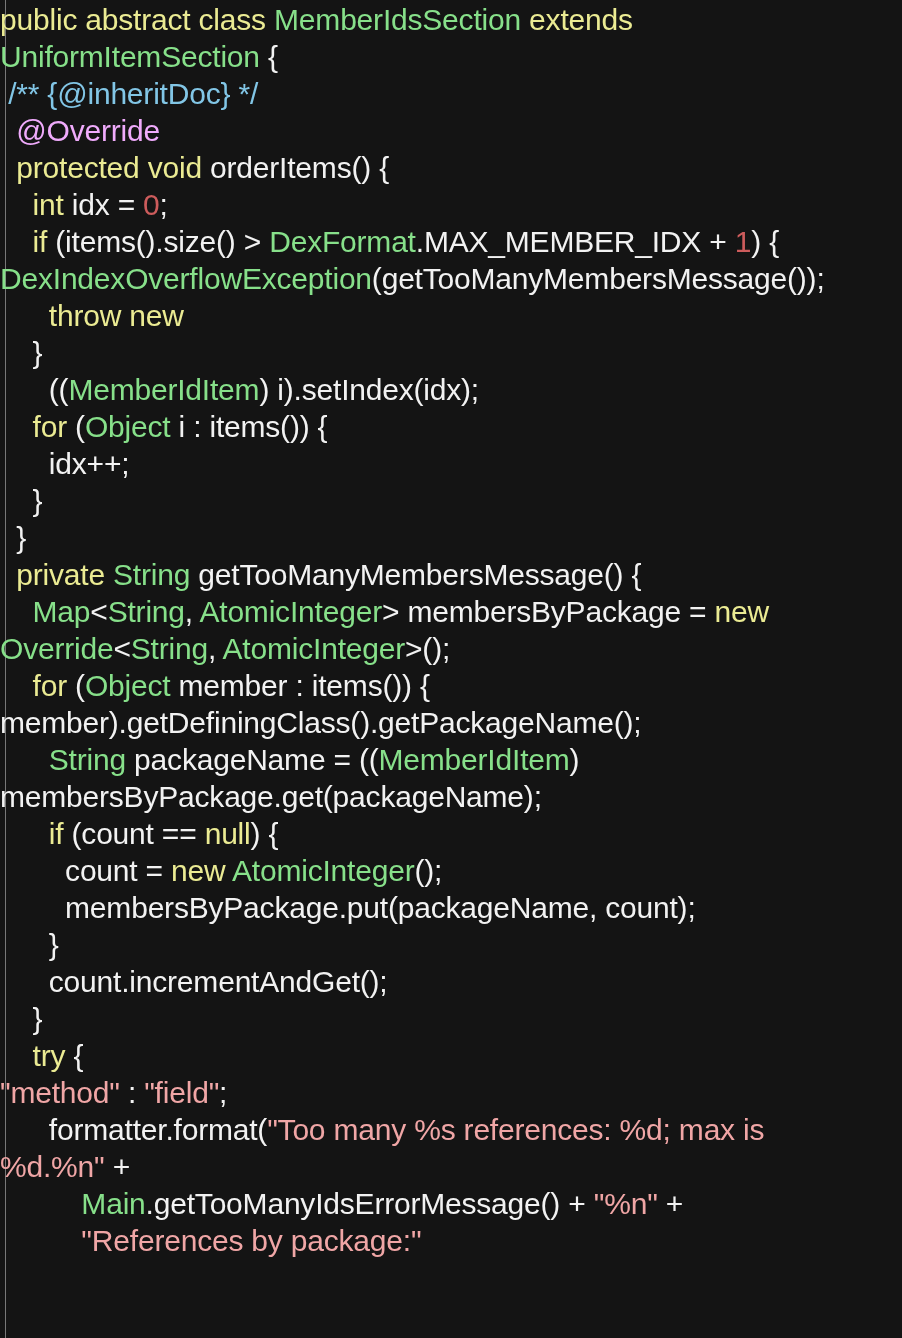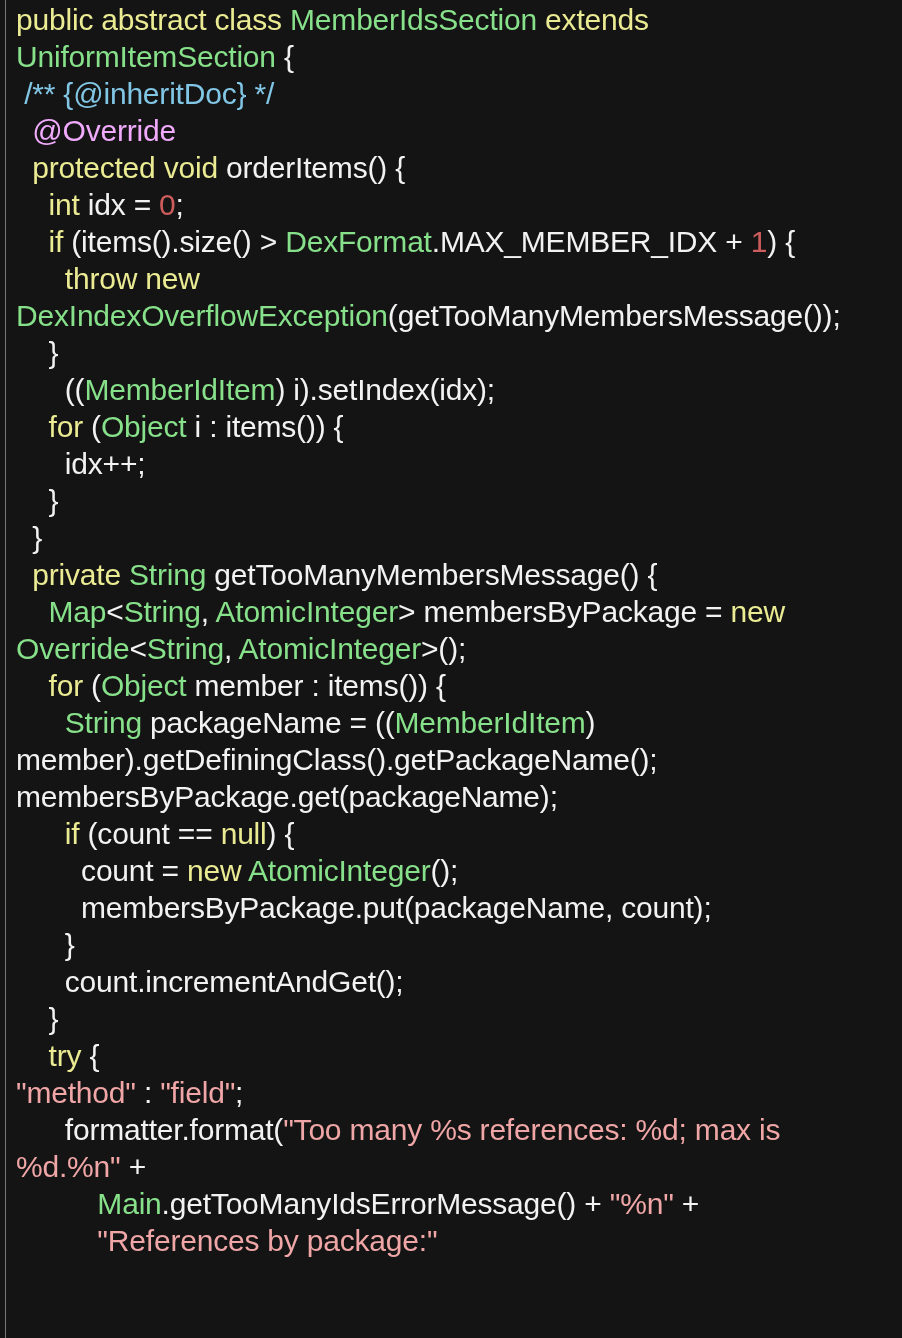--- a/index.html
+++ b/index.html
@@ -40,21 +40,21 @@
     box-sizing: border-box;
   }
   .code-line {
     font-family: "Liberation Sans", sans-serif;
     font-size: 30px;
     line-height: 37px;
     height: 37px;
     white-space: pre;
     letter-spacing: -0.2px;
     color: #f2f2f2;
-    padding-left: 16px;
+    padding-left: 0px;
   }
   .tok { white-space: pre; }
   .t-plain   { color: #f2f2f2; }
   .t-kw      { color: #ebeb93; }
   .t-type    { color: #87e08a; }
   .t-comment { color: #82c6e6; text-align: right; }
   .t-anno    { color: #f0abfc; }
   .t-str     { color: #f0a6a6; }
   .t-num     { color: #cd5c5c; }
 </style>
@@ -64,34 +64,34 @@
 <div id="code-viewer" style="background: rgb(20, 20, 20);">
   <div id="gutter-rule" style="background: rgb(154, 154, 154);"></div>
   <div id="code-surface">
       <div class="code-line"><span class="tok t-kw">public abstract class </span><span class="tok t-type">MemberIdsSection </span><span class="tok t-kw">extends</span></div>
       <div class="code-line"><span class="tok t-type">UniformItemSection</span><span class="tok t-plain"> {</span></div>
       <div class="code-line"><span class="tok t-comment"> /** {@inheritDoc} */</span></div>
       <div class="code-line"><span class="tok t-anno">  @Override</span></div>
       <div class="code-line"><span class="tok t-kw">  protected void </span><span class="tok t-plain">orderItems() {</span></div>
       <div class="code-line"><span class="tok t-kw">    int </span><span class="tok t-plain">idx = </span><span class="tok t-num">0</span><span class="tok t-plain">;</span></div>
       <div class="code-line"><span class="tok t-kw">    if </span><span class="tok t-plain">(items().size() &gt; </span><span class="tok t-type">DexFormat</span><span class="tok t-plain">.MAX_MEMBER_IDX + </span><span class="tok t-num">1</span><span class="tok t-plain">) {</span></div>
+      <div class="code-line"><span class="tok t-type">DexIndexOverflowException</span><span class="tok t-plain">(getTooManyMembersMessage());</span></div>
       <div class="code-line"><span class="tok t-kw">      throw new</span></div>
-      <div class="code-line"><span class="tok t-type">DexIndexOverflowException</span><span class="tok t-plain">(getTooManyMembersMessage());</span></div>
       <div class="code-line"><span class="tok t-plain">    }</span></div>
       <div class="code-line"><span class="tok t-plain">      ((</span><span class="tok t-type">MemberIdItem</span><span class="tok t-plain">) i).setIndex(idx);</span></div>
       <div class="code-line"><span class="tok t-kw">    for </span><span class="tok t-plain">(</span><span class="tok t-type">Object</span><span class="tok t-plain"> i : items()) {</span></div>
       <div class="code-line"><span class="tok t-plain">      idx++;</span></div>
       <div class="code-line"><span class="tok t-plain">    }</span></div>
       <div class="code-line"><span class="tok t-plain">  }</span></div>
       <div class="code-line"><span class="tok t-kw">  private </span><span class="tok t-type">String</span><span class="tok t-plain"> getTooManyMembersMessage() {</span></div>
       <div class="code-line"><span class="tok t-plain">    </span><span class="tok t-type">Map</span><span class="tok t-plain">&lt;</span><span class="tok t-type">String</span><span class="tok t-plain">, </span><span class="tok t-type">AtomicInteger</span><span class="tok t-plain">&gt; membersByPackage = </span><span class="tok t-kw">new</span></div>
       <div class="code-line"><span class="tok t-type">Override</span><span class="tok t-plain">&lt;</span><span class="tok t-type">String</span><span class="tok t-plain">, </span><span class="tok t-type">AtomicInteger</span><span class="tok t-plain">&gt;();</span></div>
       <div class="code-line"><span class="tok t-kw">    for </span><span class="tok t-plain">(</span><span class="tok t-type">Object</span><span class="tok t-plain"> member : items()) {</span></div>
+      <div class="code-line"><span class="tok t-plain">member).getDefiningClass().getPackageName();</span></div>
       <div class="code-line"><span class="tok t-plain">      </span><span class="tok t-type">String</span><span class="tok t-plain"> packageName = ((</span><span class="tok t-type">MemberIdItem</span><span class="tok t-plain">)</span></div>
-      <div class="code-line"><span class="tok t-plain">member).getDefiningClass().getPackageName();</span></div>
       <div class="code-line"><span class="tok t-plain">membersByPackage.get(packageName);</span></div>
       <div class="code-line"><span class="tok t-kw">      if </span><span class="tok t-plain">(count == </span><span class="tok t-kw">null</span><span class="tok t-plain">) {</span></div>
       <div class="code-line"><span class="tok t-plain">        count = </span><span class="tok t-kw">new </span><span class="tok t-type">AtomicInteger</span><span class="tok t-plain">();</span></div>
       <div class="code-line"><span class="tok t-plain">        membersByPackage.put(packageName, count);</span></div>
       <div class="code-line"><span class="tok t-plain">      }</span></div>
       <div class="code-line"><span class="tok t-plain">      count.incrementAndGet();</span></div>
       <div class="code-line"><span class="tok t-plain">    }</span></div>
       <div class="code-line"><span class="tok t-kw">    try </span><span class="tok t-plain">{</span></div>
       <div class="code-line"><span class="tok t-str">"method"</span><span class="tok t-plain"> : </span><span class="tok t-str">"field"</span><span class="tok t-plain">;</span></div>
       <div class="code-line"><span class="tok t-plain">      formatter.format(</span><span class="tok t-str">"Too many %s references: %d; max is</span></div>

